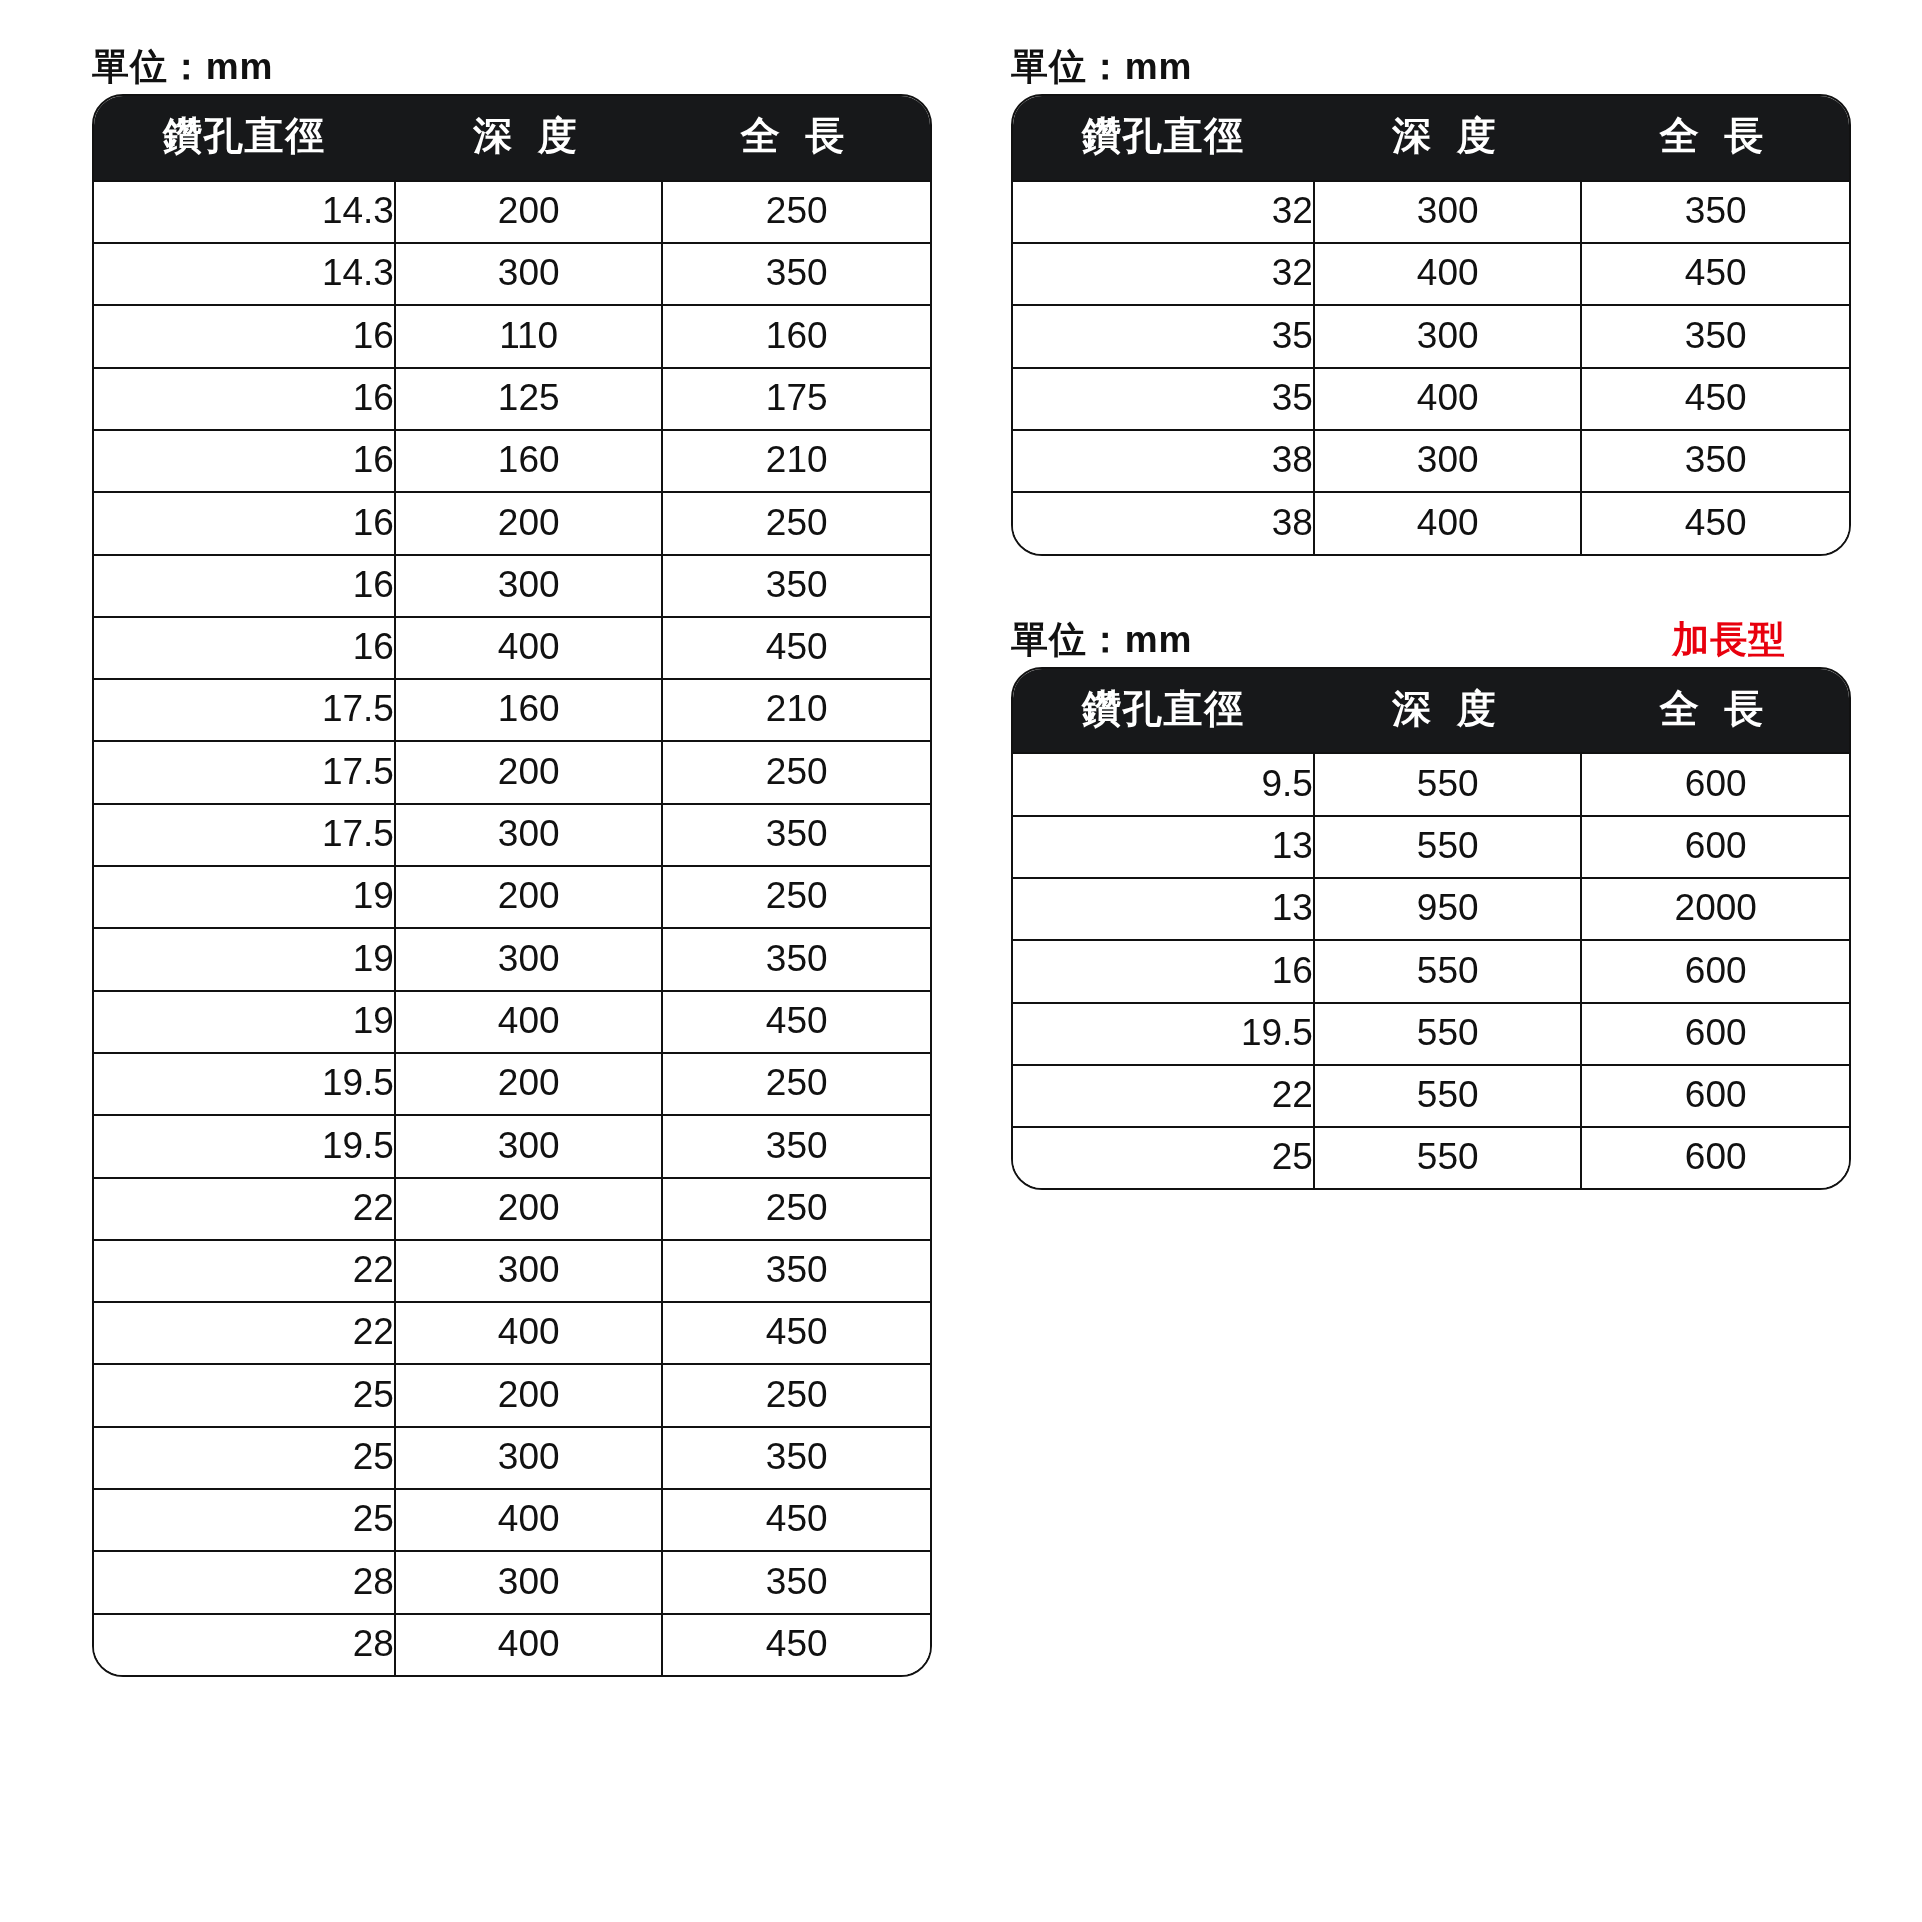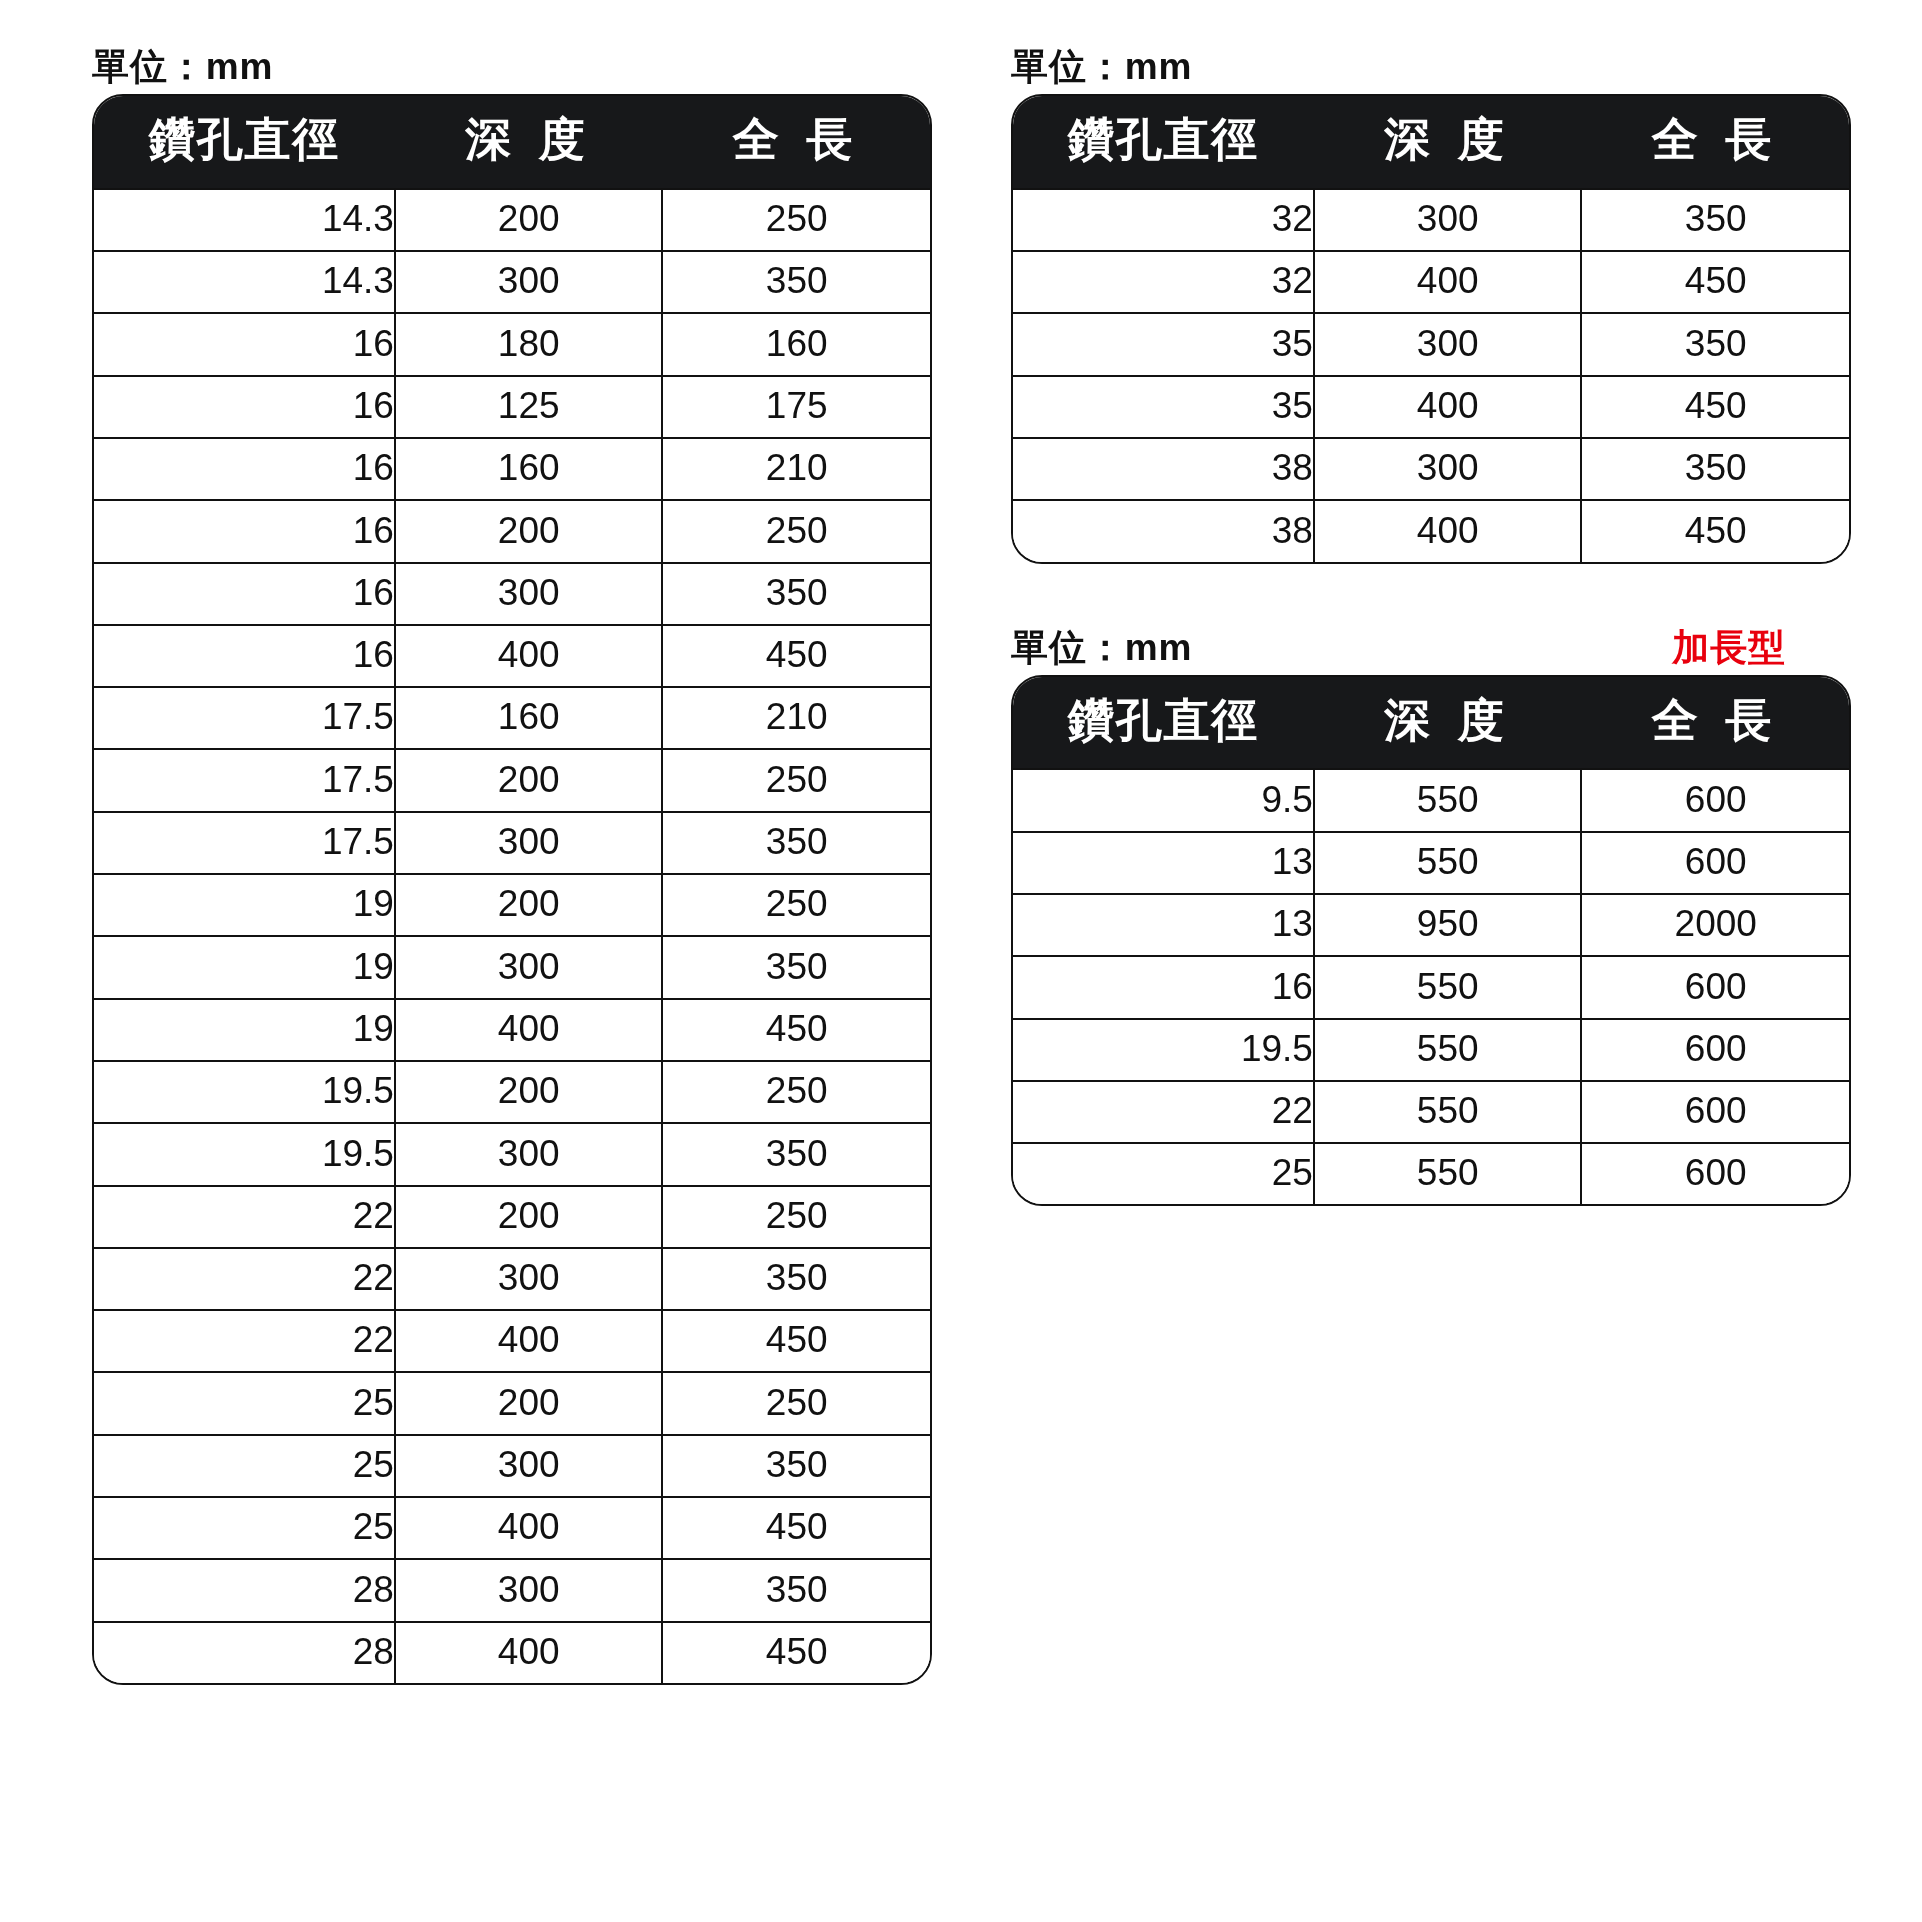--- a/index.html
+++ b/index.html
@@ -61,21 +61,21 @@
     box-sizing: border-box;
   }
   table.spec {
     width: 100%;
     border-collapse: collapse;
     table-layout: fixed;
   }
   table.spec th {
     background: #17181a;
     color: #ffffff;
-    font-size: 46px;
+    font-size: 39px;
     font-weight: bold;
     letter-spacing: 1.8px;
     padding: 13px 0 16.6px 0;
     text-align: center;
     border: none;
   }
   table.spec th.c2, table.spec th.c3 {
     letter-spacing: 7.4px;
   }
   table.spec td {
@@ -128,21 +128,21 @@
               <td>200</td>
               <td>250</td>
             </tr>
             <tr>
               <td>14.3</td>
               <td>300</td>
               <td>350</td>
             </tr>
             <tr>
               <td>16</td>
-              <td>180</td>
+              <td>110</td>
               <td>160</td>
             </tr>
             <tr>
               <td>16</td>
               <td>125</td>
               <td>175</td>
             </tr>
             <tr>
               <td>16</td>
               <td>160</td>

